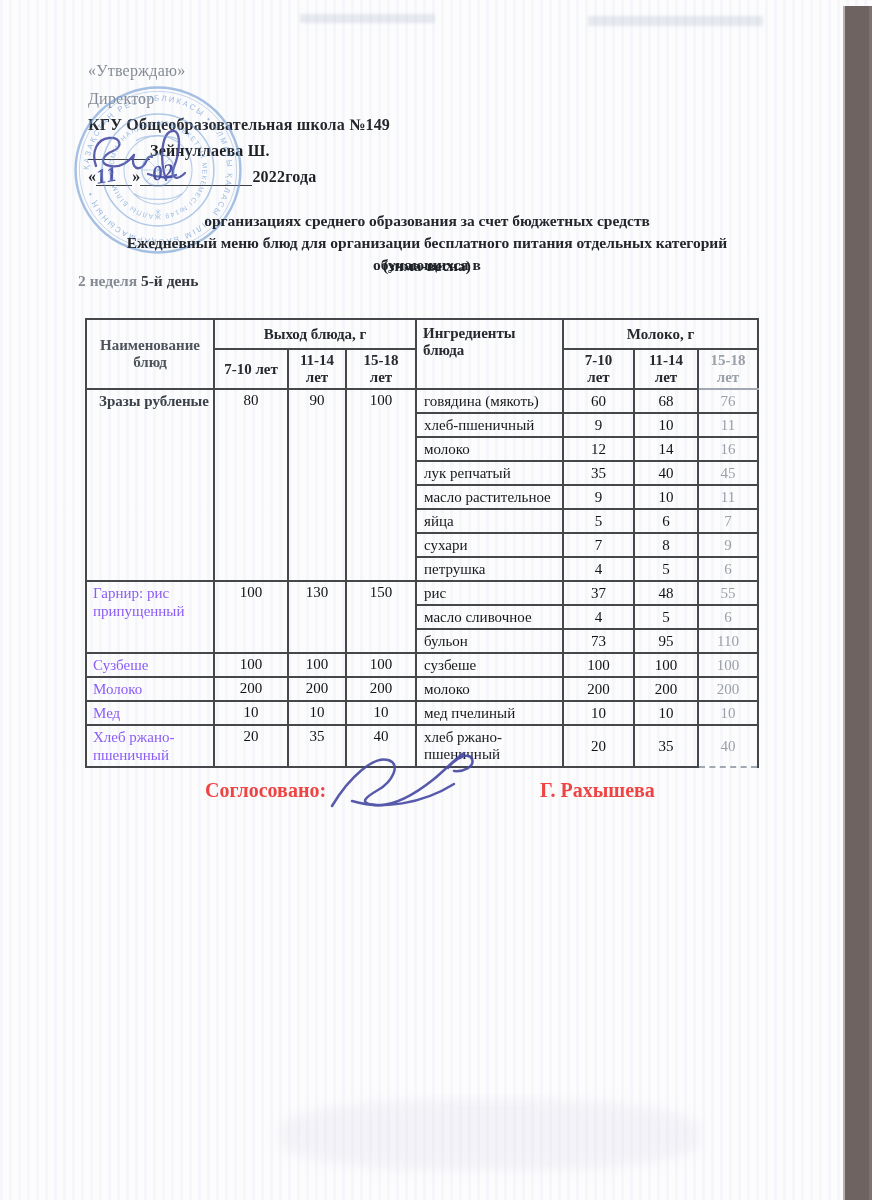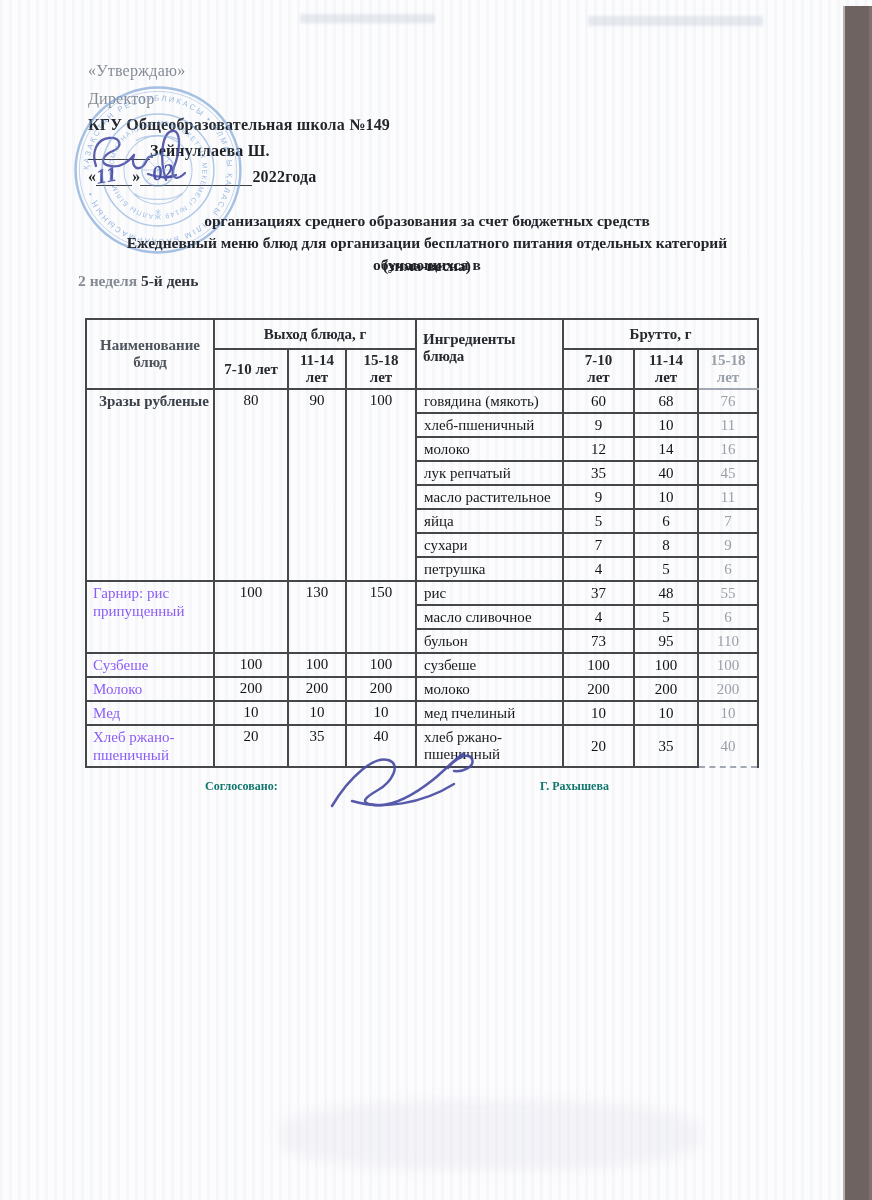--- a/index.html
+++ b/index.html
@@ -24,37 +24,37 @@
   .title-block { width:690px; text-align:center; font-weight:bold; font-size:15.5px; line-height:22px; color:#23262b; }
   .season { width:690px; text-align:center; font-weight:bold; font-size:15.5px; }
   .week { font-size:15.5px; font-weight:bold; }
   
   table.menu { border-collapse:collapse; table-layout:fixed; width:672px; background:transparent; }
   table.menu th, table.menu td { border:2px solid #45474b; font-size:15px; }
   table.menu { border-right-color:#b9bec6; }
   th.group { height:26px; font-size:15.5px; color:#26292e; }
   th.sub { height:36px; font-size:15px; color:#26292e; padding:1px 4px; }
   th.th-name { color:#4e545c; font-size:15px; }
-  th.th-ing { vertical-align:top; text-align:left; padding:11px 6px; color:#26292e; font-size:15.5px; }
+  th.th-ing { vertical-align:top; text-align:left; padding:5px 6px; color:#26292e; font-size:15.5px; }
   td.dish-cell { vertical-align:top; text-align:left; padding:2px 4px 2px 6px; color:#8b5cf6; line-height:18px; }
   td.dish-cell.first-dish { font-weight:bold; color:#3c424b;text-align:right; }
   td.out-cell { vertical-align:top; text-align:center; padding-top:2px; color:#111316; }
   td.ing-cell { text-align:left; padding:2px 8px 2px 7px; height:18px; color:#16181c; }
   td.val-cell { text-align:center; height:18px; color:#111316; }
   .fade { color:#9aa0a9 !important; border-bottom-style:dashed !important; border-bottom-color:#a2a8b1 !important; }
   th.fade { border-bottom-style:solid !important; }
   
   .stamp { opacity:.82; pointer-events:none; }
   
   .band { position:absolute; top:6px; right:0; bottom:0; width:29px;
     background:linear-gradient(to right,#b7b2b0 0 2px,#6e6361 2px 26px,#7d7270 26px); }
   .bleed { position:absolute; background:rgba(168,176,196,0.26); filter:blur(1.5px); border-radius:2px; }
   .smudge { position:absolute; background:rgba(198,204,222,0.15); filter:blur(6px); border-radius:40%; }
   .sig-svg { position:absolute; pointer-events:none; }
-  .foot { font-size:12px; font-weight:bold; color:#0f766e; }
+  .foot { font-size:20px; font-weight:bold; color:#ef4444; }
 </style>
 </head>
 <body>
 
 <div class="page">
 
   <div class="bleed" style="left:300px; top:14px; width:135px; height:9px;"></div>
   <div class="bleed" style="left:588px; top:16px; width:175px; height:10px;"></div>
   <div class="smudge" style="left:280px; top:1100px; width:420px; height:70px;"></div>
 
@@ -129,21 +129,21 @@
       <col style="width:147px">
         <col style="width:71px">
         <col style="width:64px">
         <col style="width:60px">
     </colgroup>
     <thead>
       <tr>
         <th class="group th-name b" rowspan="2">Наименование блюд</th>
         <th class="group b" colspan="3">Выход блюда, г</th>
         <th class="group th-ing b" rowspan="2">Ингредиенты блюда</th>
-        <th class="group b" colspan="3">Брутто, г</th>
+        <th class="group b" colspan="3">Молоко, г</th>
       </tr>
       <tr>
         <th class="sub b" style="white-space:nowrap;">7-10 лет</th>
         <th class="sub b">11-14 лет</th>
         <th class="sub b">15-18 лет</th>
         <th class="sub b" style="padding:1px 12px;">7-10 лет</th>
         <th class="sub b">11-14 лет</th>
         <th class="sub b fade">15-18 лет</th>
       </tr>
     </thead>

